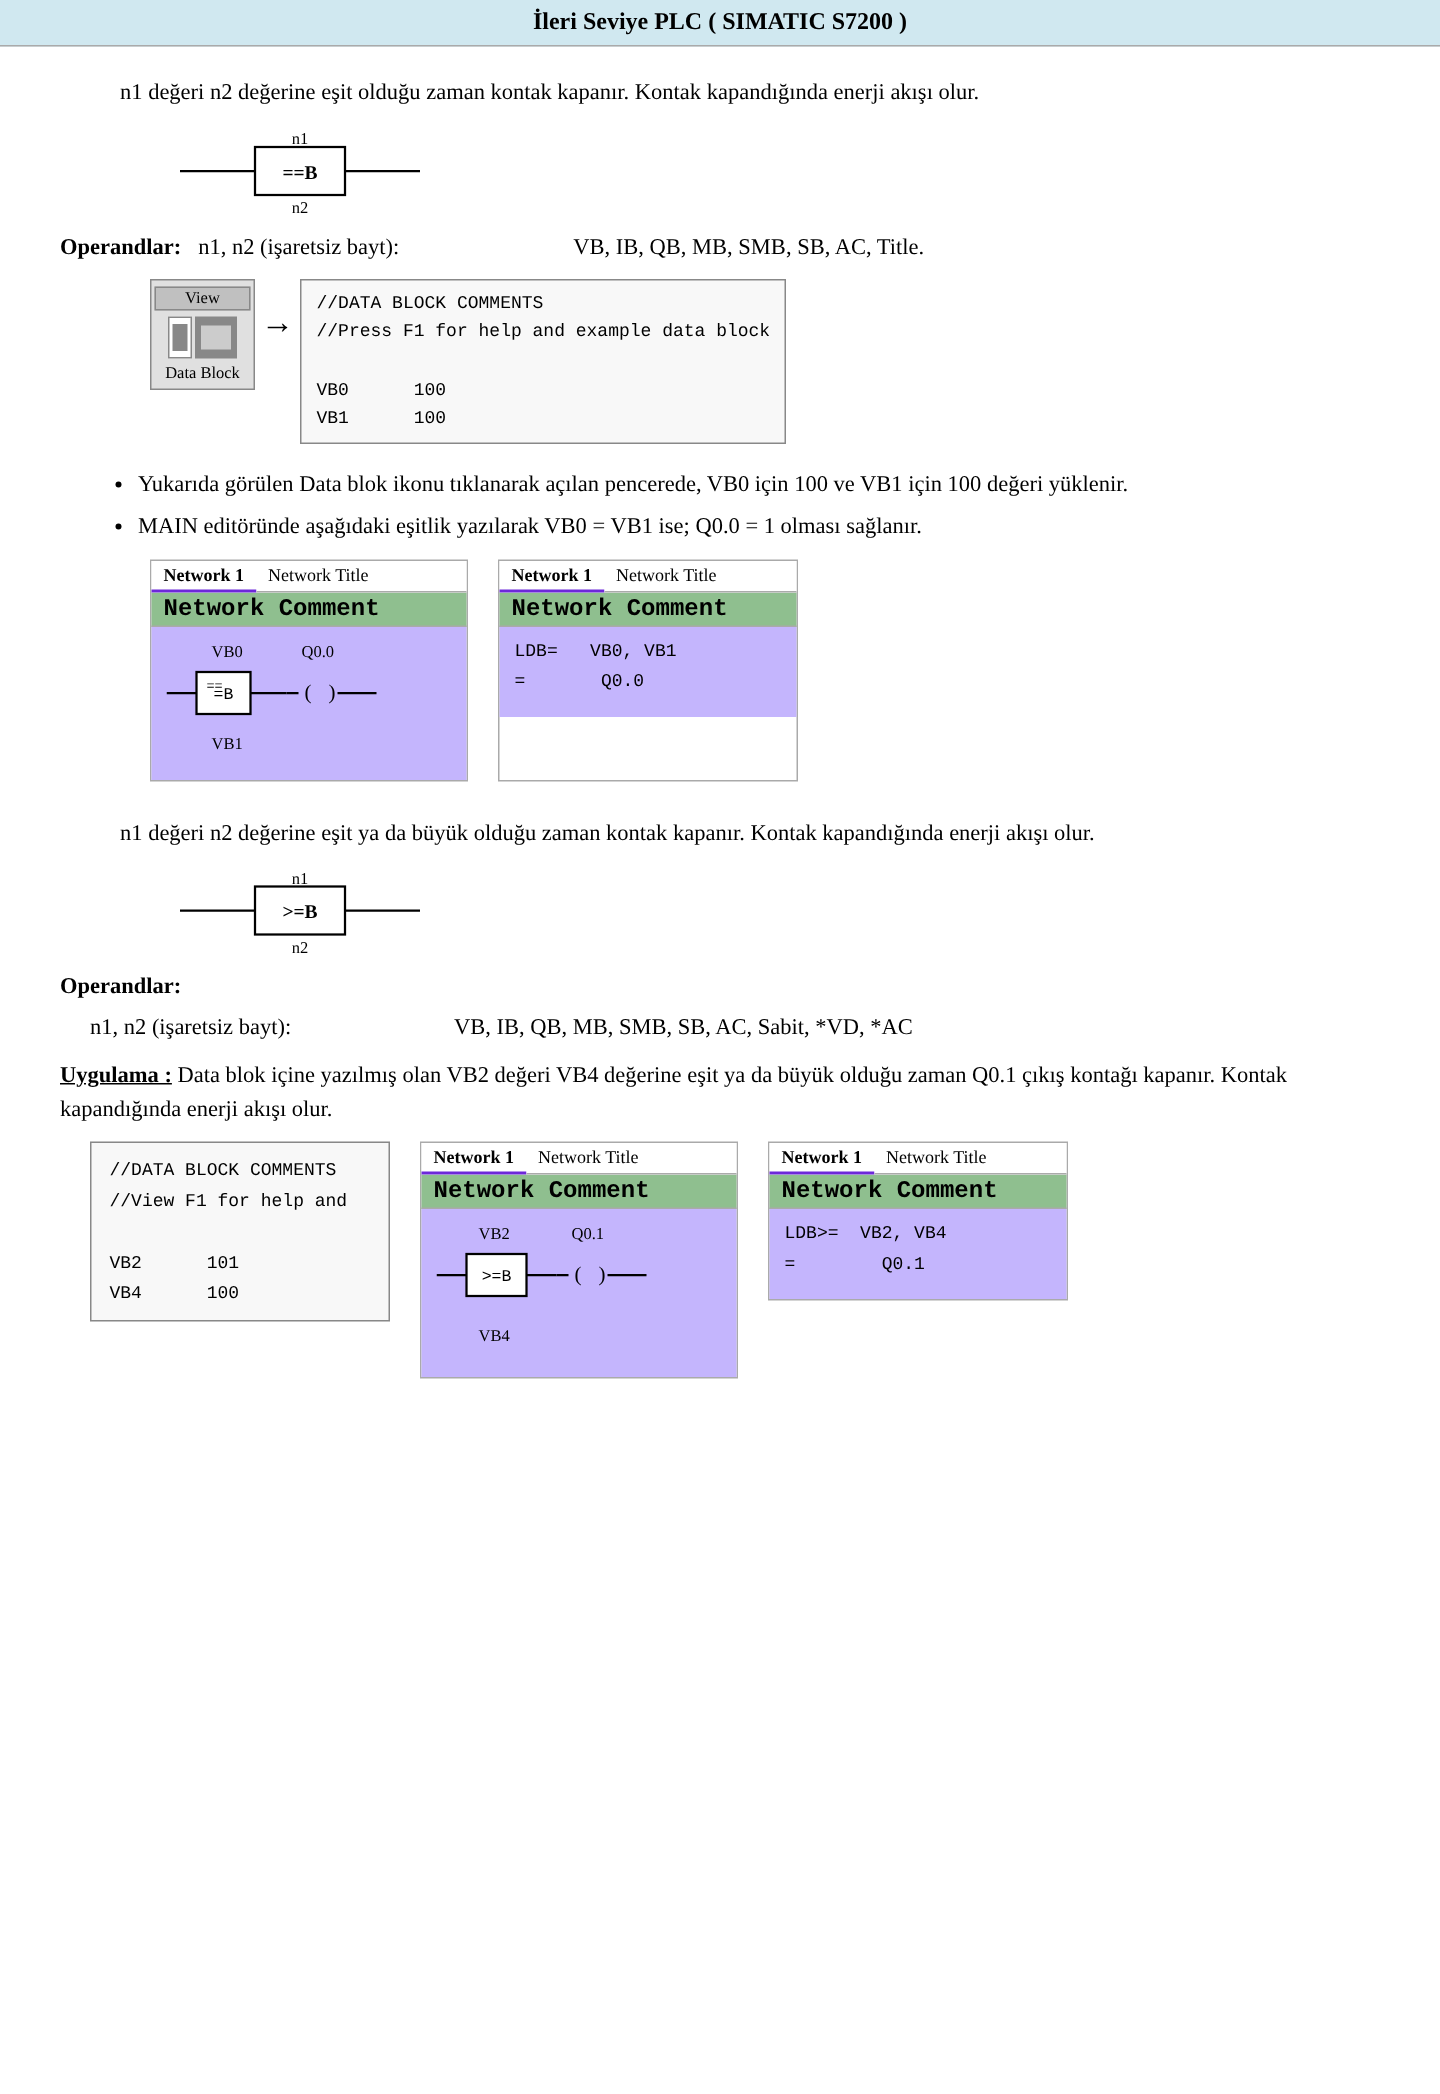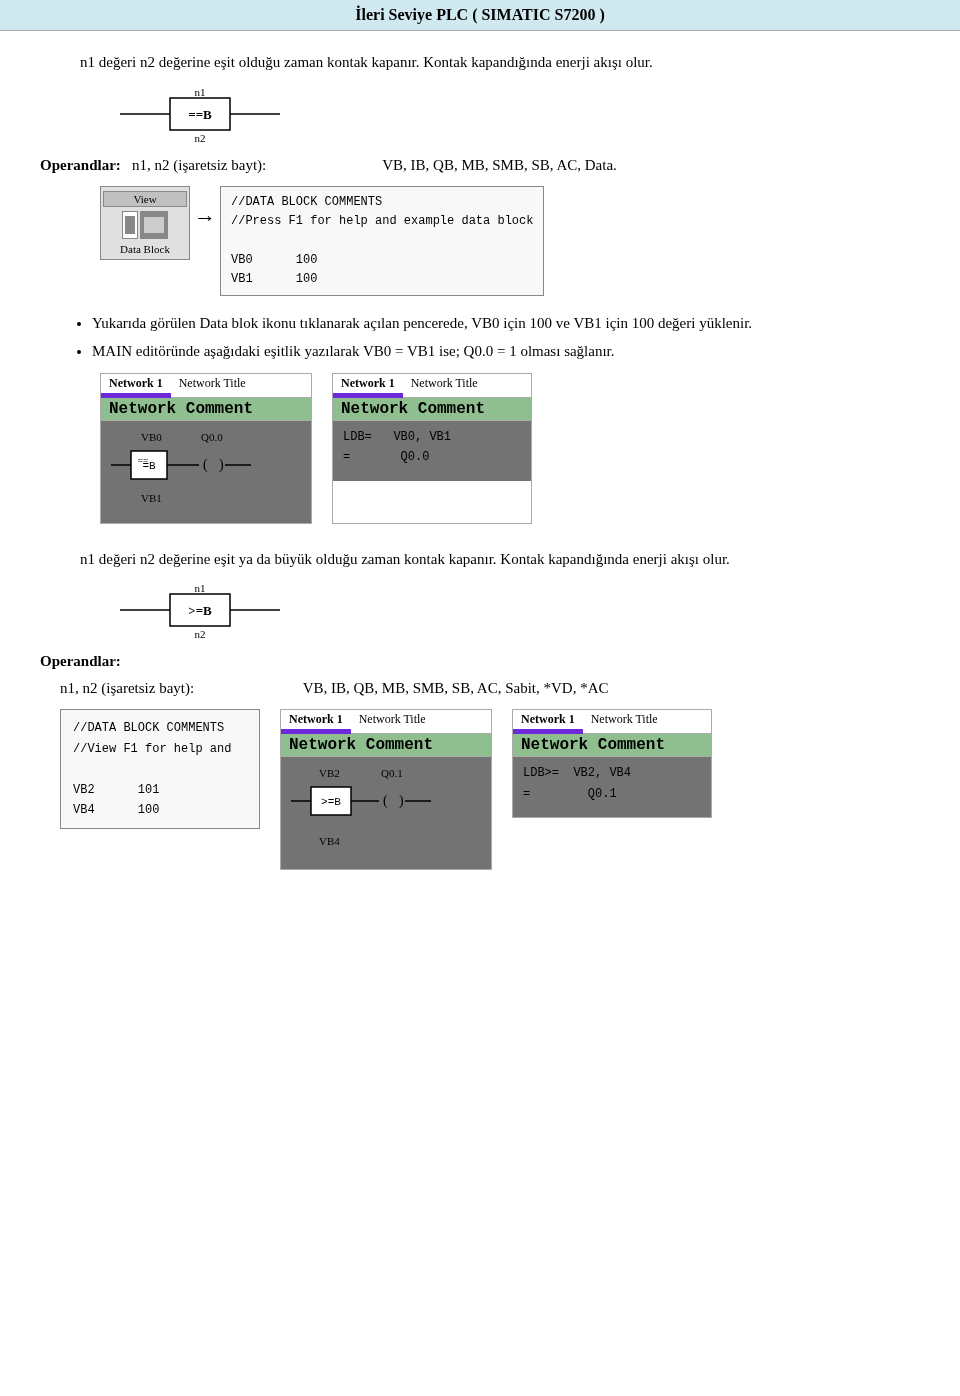--- a/index.html
+++ b/index.html
@@ -35,21 +35,21 @@
     
     .datablock-container {
       display: flex;
       align-items: flex-start;
       margin: 10px 0 16px 60px;
       gap: 0;
     }
     .datablock-view {
       border: 1px solid #888;
       background: #e0e0e0;
-      width: 90px;
+      width: 70px;
       text-align: center;
       padding: 4px 2px;
       font-size: 12px;
     }
     .datablock-view .view-label {
       font-size: 11px;
       border: 1px solid #888;
       background: #c0c0c0;
       margin-bottom: 4px;
       padding: 1px 4px;
@@ -94,21 +94,21 @@
       border: 1px solid #aaa;
       min-width: 200px;
       font-size: 12px;
     }
     .network-header {
       display: flex;
       gap: 0;
     }
     .network-title-label {
       background: #fff;
-      border-bottom: 5px solid #6d28d9;
+      border-bottom: 2px solid #6d28d9;
       padding: 2px 8px;
       font-weight: bold;
       font-size: 12px;
       flex: 0 0 auto;
     }
     .network-title-text {
       background: #fff;
       border-bottom: 1px solid #aaa;
       padding: 2px 8px;
       font-size: 12px;
@@ -119,21 +119,21 @@
       padding: 2px 8px;
       font-size: 16px;
       font-weight: bold;
       border-bottom: 1px solid #aaa;
       font-family: Liberation Mono, monospace;
     }
     .network-body {
       padding: 6px 10px;
       font-family: 'Courier New', monospace;
       font-size: 12px;
-      background: #737373;
+      background: #c4b5fd;
       min-height: 60px;
       line-height: 1.7;
     }
 
     
     .ladder-svg { display: block; }
 
     
     .section2 { margin-top: 24px; }
 
@@ -191,21 +191,21 @@
 
       <text x="80" y="12" text-anchor="middle" font-family="Times New Roman" font-size="11">n1</text>
 
       <text x="80" y="58" text-anchor="middle" font-family="Times New Roman" font-size="11">n2</text>
     </svg>
   </div>
 
   <p style="margin-bottom:8px;">
     <span class="bold">Operandlar:</span>&nbsp;&nbsp;
     <span>n1, n2 (işaretsiz bayt):</span>&nbsp;&nbsp;&nbsp;&nbsp;&nbsp;&nbsp;&nbsp;&nbsp;&nbsp;&nbsp;&nbsp;&nbsp;&nbsp;&nbsp;&nbsp;&nbsp;&nbsp;&nbsp;&nbsp;&nbsp;&nbsp;&nbsp;&nbsp;&nbsp;&nbsp;&nbsp;&nbsp;&nbsp;&nbsp;&nbsp;
-    <span>VB, IB, QB, MB, SMB, SB, AC, Data.</span>
+    <span>VB, IB, QB, MB, SMB, SB, AC, Title.</span>
   </p>
 
 
   <div class="datablock-container">
     <div class="datablock-view">
       <div class="view-label">View</div>
       <div style="display:flex; gap:2px; justify-content:center; margin-bottom:4px;">
         <div style="width:16px;height:28px;background:#fff;border:1px solid #888;display:flex;align-items:center;justify-content:center;">
           <div style="width:10px;height:18px;background:#888;"></div>
         </div>
@@ -292,20 +292,24 @@
     <div class="operandlar-block">
       <p class="operandlar-line">
         <span class="bold">Operandlar:</span>
       </p>
       <p style="margin-left:20px;">
         <span>n1, n2 (işaretsiz bayt):</span>&nbsp;&nbsp;&nbsp;&nbsp;&nbsp;&nbsp;&nbsp;&nbsp;&nbsp;&nbsp;&nbsp;&nbsp;&nbsp;&nbsp;&nbsp;&nbsp;&nbsp;&nbsp;&nbsp;&nbsp;&nbsp;&nbsp;&nbsp;&nbsp;&nbsp;&nbsp;&nbsp;&nbsp;
         <span>VB, IB, QB, MB, SMB, SB, AC, Sabit, *VD, *AC</span>
       </p>
     </div>
 
+    <p style="margin-bottom:8px;">
+      <span class="uygulama-label">Uygulama :</span>
+      <span>Data blok içine yazılmış olan VB2 değeri VB4 değerine eşit ya da büyük olduğu zaman Q0.1 çıkış kontağı kapanır. Kontak kapandığında enerji akışı olur.</span>
+    </p>
 
     <div class="bottom-row">
 
       <div class="db-code-bottom">
         <div>//DATA BLOCK COMMENTS</div>
         <div>//View F1 for help and</div>
         <div>&nbsp;</div>
         <div>VB2&nbsp;&nbsp;&nbsp;&nbsp;&nbsp;&nbsp;101</div>
         <div>VB4&nbsp;&nbsp;&nbsp;&nbsp;&nbsp;&nbsp;100</div>
       </div>

